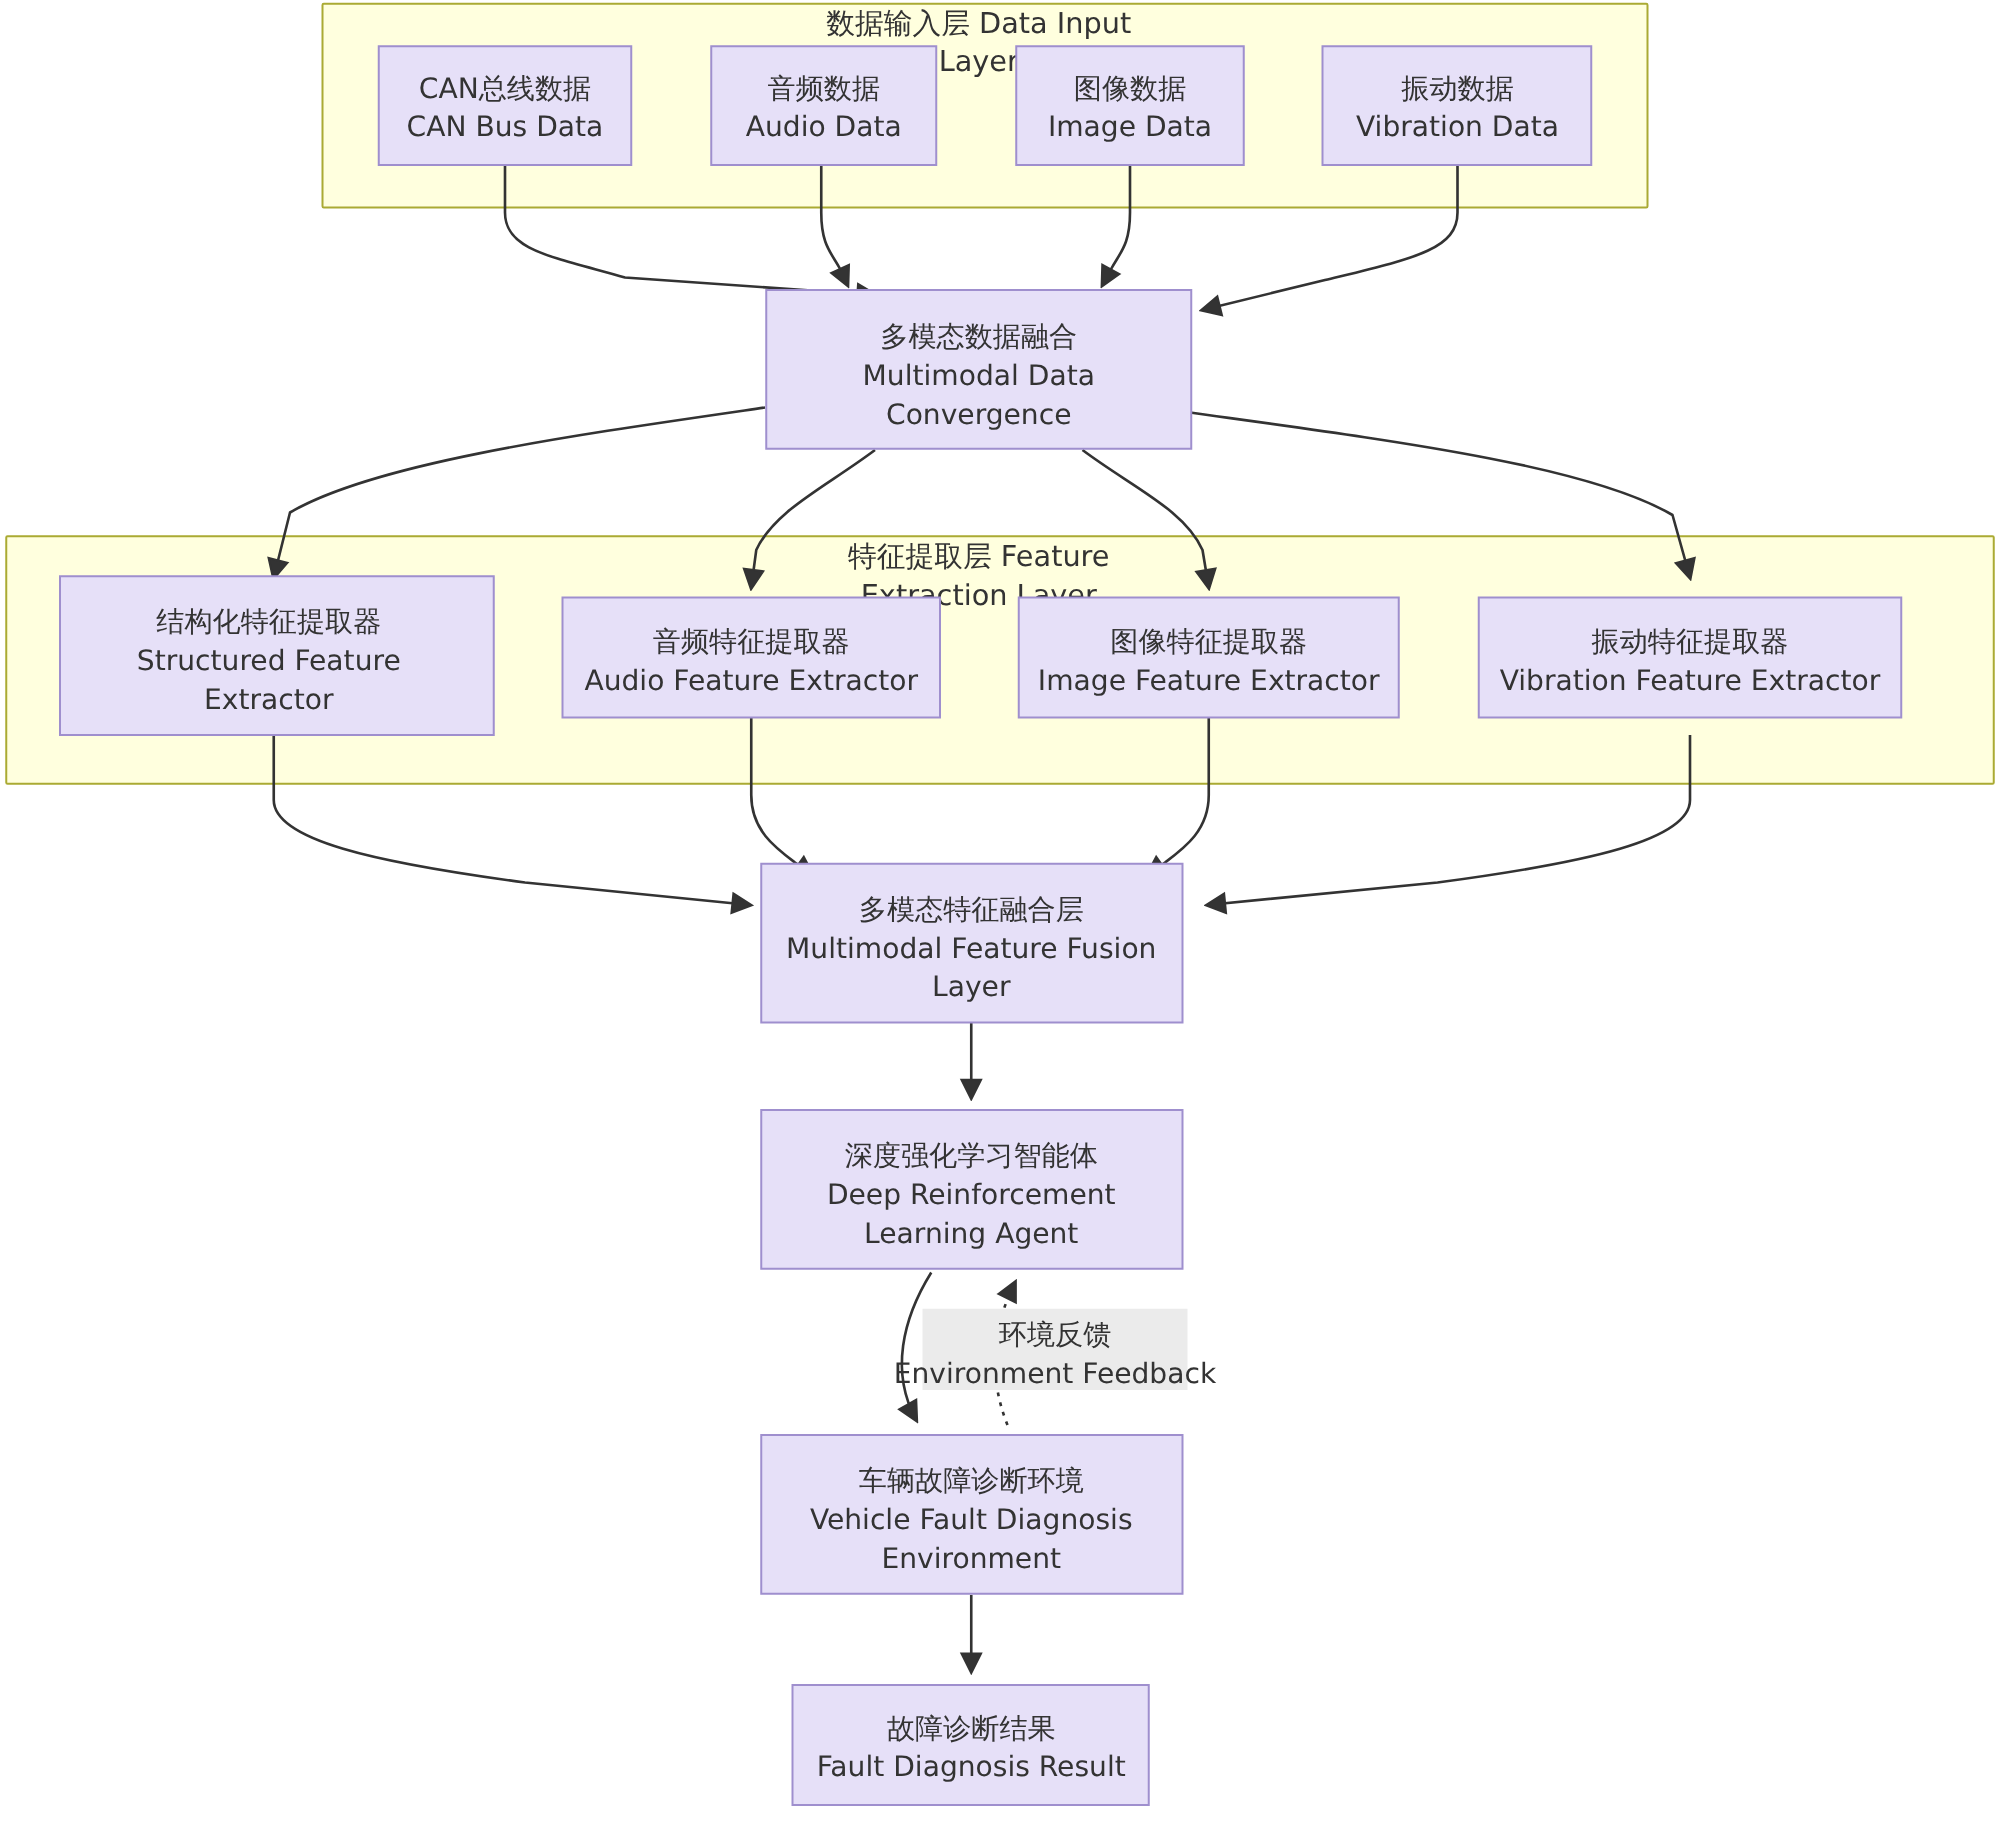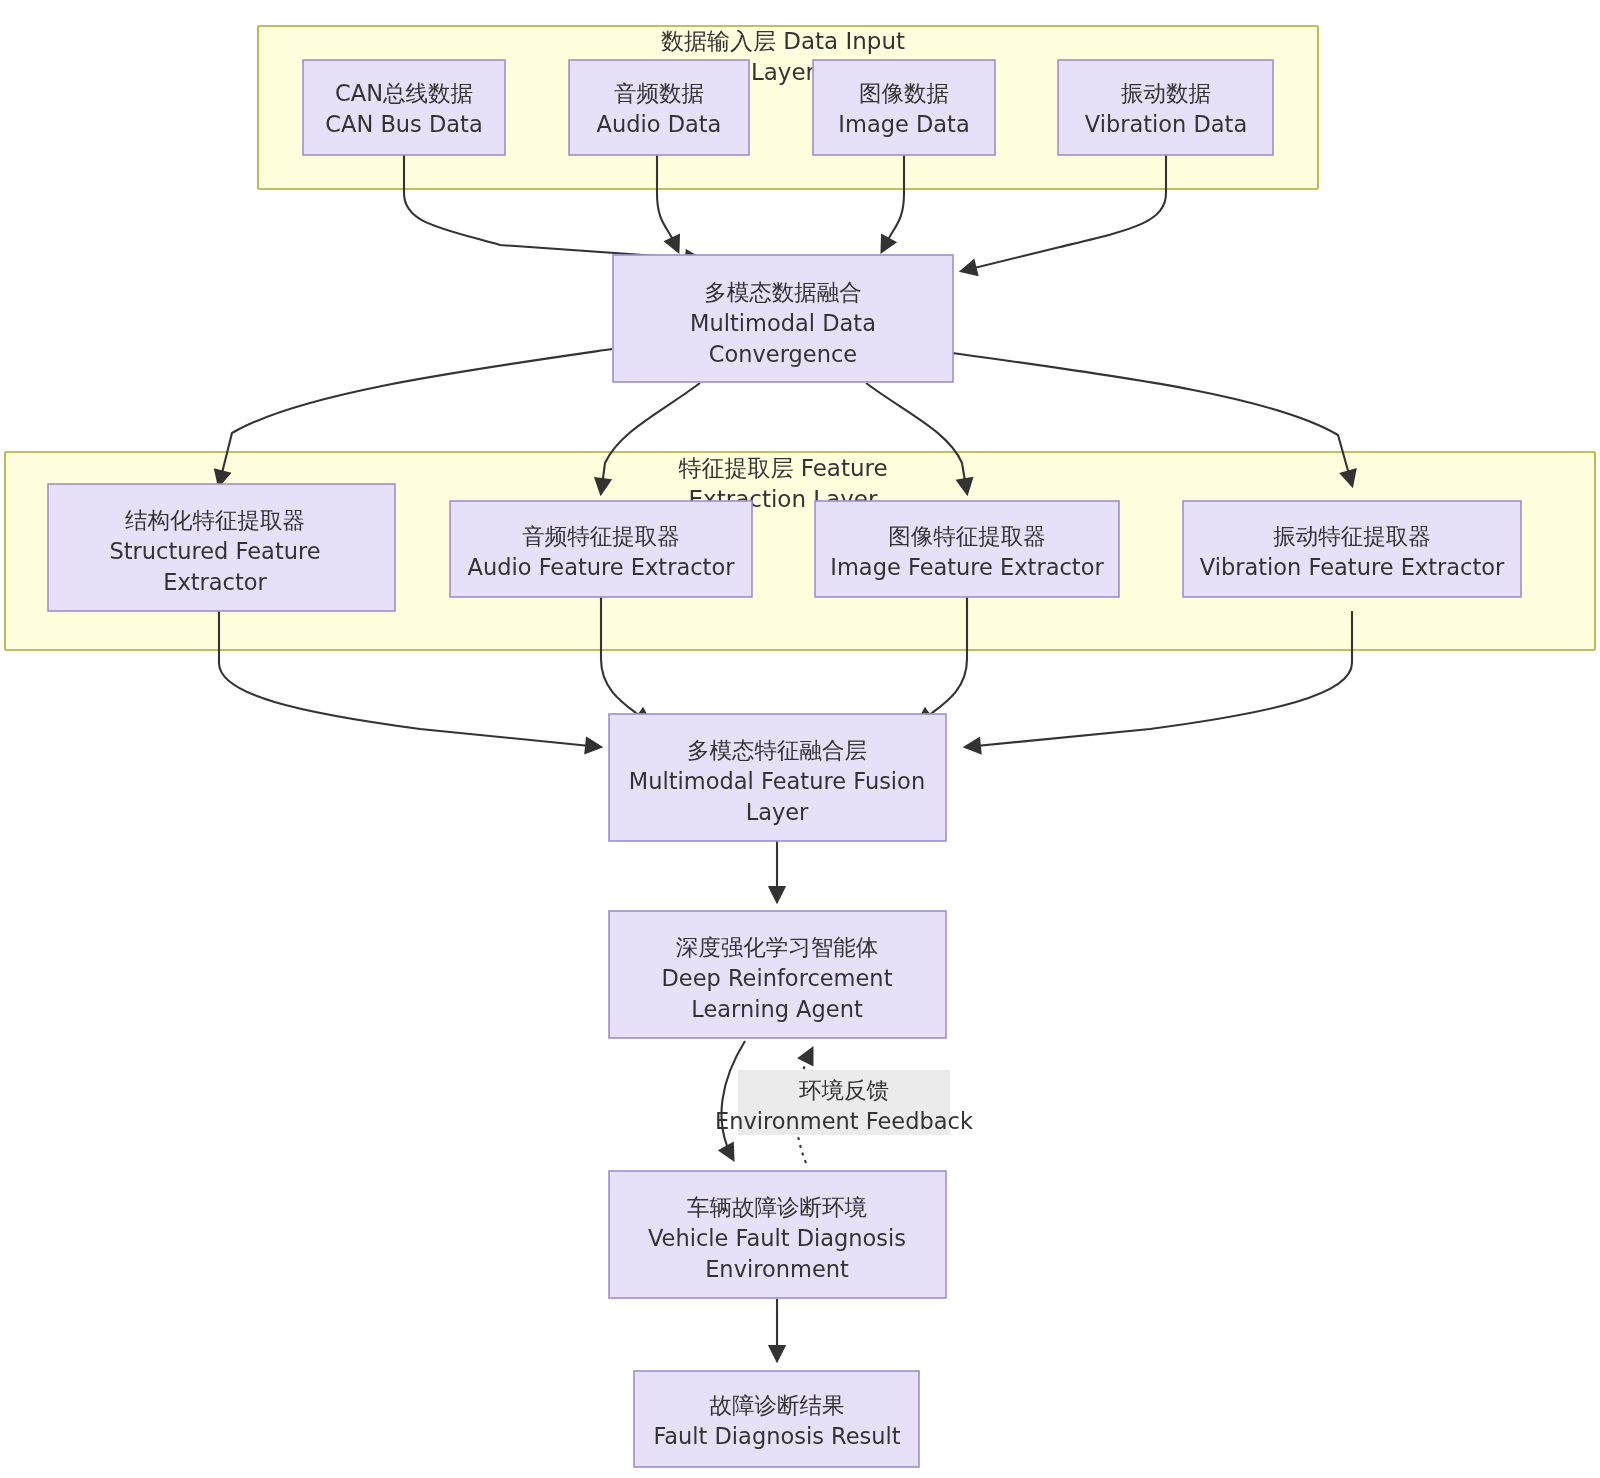--- a/index.html
+++ b/index.html
@@ -10,21 +10,20 @@
   body {
     width: 1600px;
     height: 1478px;
     font-family: "DejaVu Sans", "Liberation Sans", sans-serif;
     overflow: hidden;
   }
   #diagram-root {
     position: relative;
     width: 1600px;
     height: 1308px;
-    margin-top: 23px;
   }
   svg#flow {
     display: block;
     width: 1600px;
     height: 1478px;
   }
   .cluster-rect {
     fill: #ffffde;
     stroke: #aaaa33;
     stroke-width: 1.6px;

